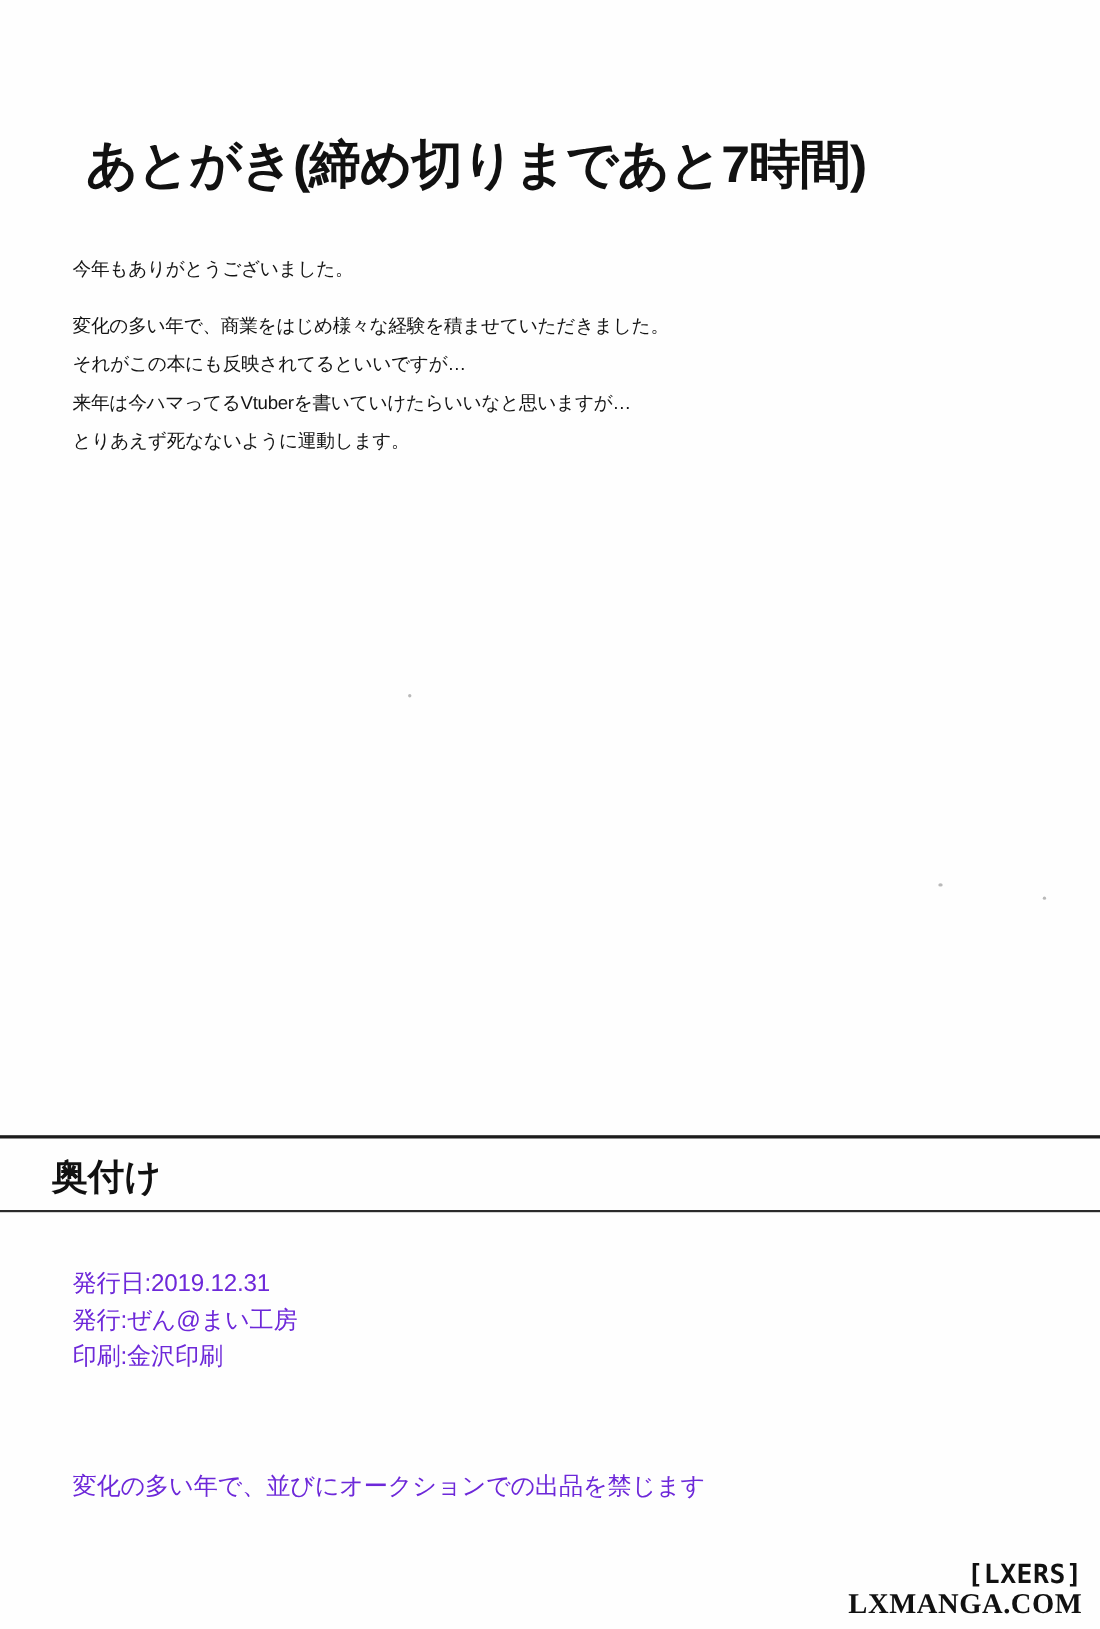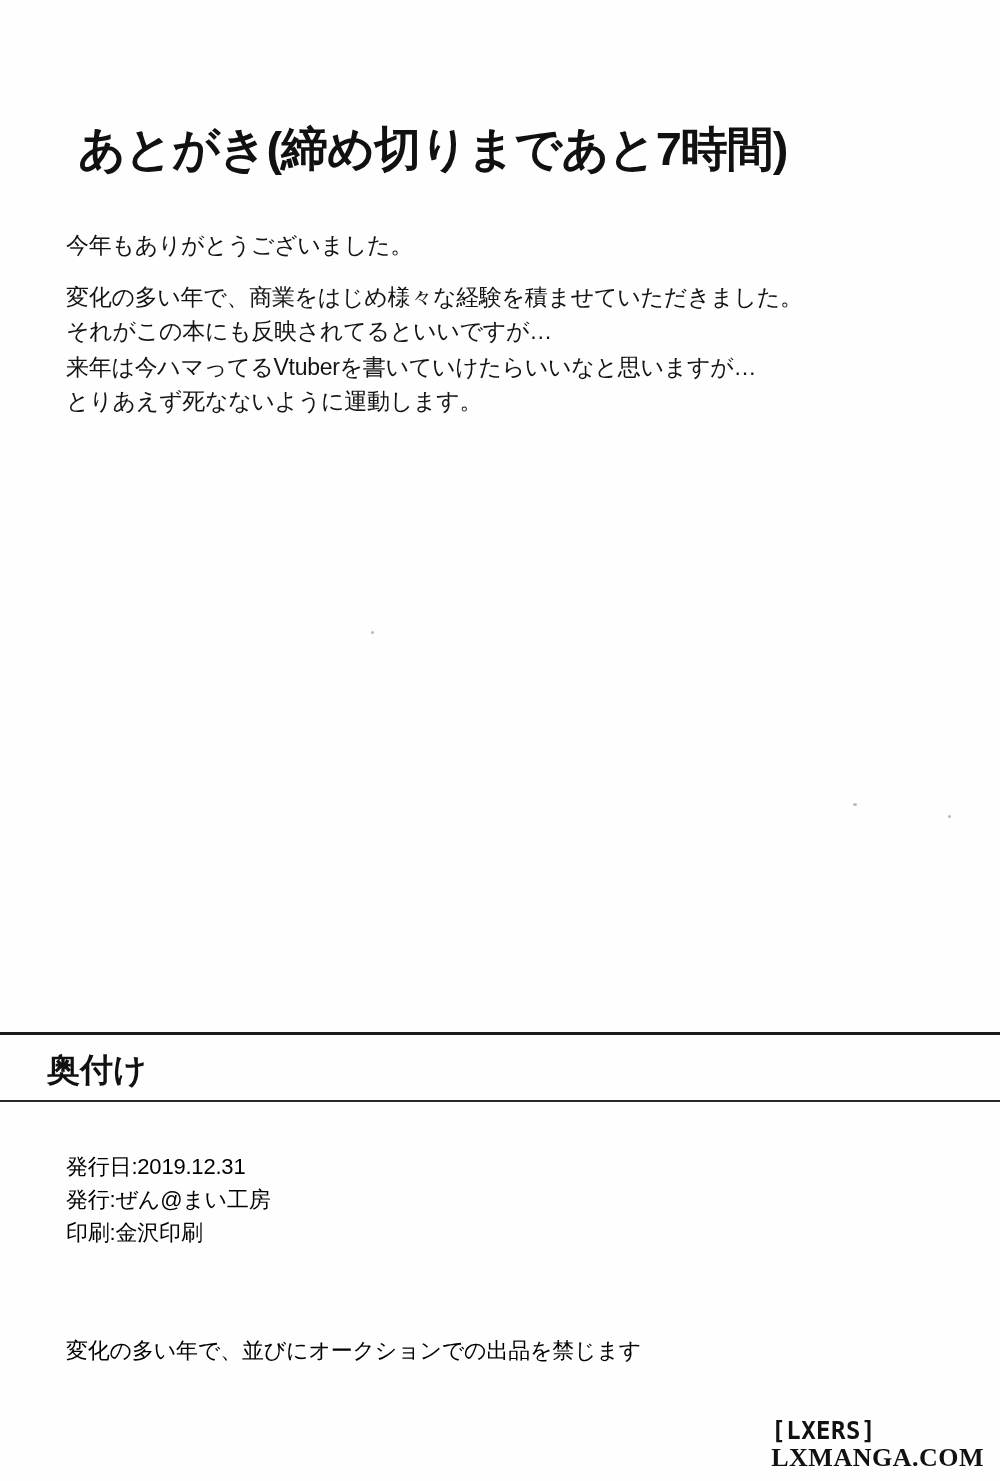--- a/index.html
+++ b/index.html
@@ -31,21 +31,21 @@
     font-weight: bold;
     letter-spacing: -1px;
     color: #111111;
     white-space: nowrap;
     margin-left: 16px;
   }
 
   .body-block {
     position: absolute;
     left: 66px;
-    font-size: 23px;
+    font-size: 17px;
     line-height: 34px;
     color: #141414;
     white-space: pre-line;
     letter-spacing: -0.3px;
   }
   .para-1 { top: 228px; }
   .para-2 { top: 280px; }
   .para-3 { top: 350px; }
 
   
@@ -77,34 +77,34 @@
     font-weight: bold;
     color: #111111;
     letter-spacing: 0px;
   }
 
   .colophon-block {
     position: absolute;
     left: 66px;
     font-size: 22px;
     line-height: 33px;
-    color: #000000;
+    color: #6d28d9;
     white-space: pre-line;
     letter-spacing: -0.2px;
   }
   .col-1 { top: 1150px; }
   .col-2 { top: 1252px; }
   .col-3 { top: 1334px; }
 
   
   .watermark {
     position: absolute;
     right: 16px;
     bottom: 10px;
-    text-align: left;
+    text-align: right;
     font-family: "DejaVu Sans Mono", monospace;
     color: #111111;
     line-height: 1.05;
   }
   .watermark .wm-top {
     font-size: 24px;
     font-weight: bold;
     letter-spacing: 0.5px;
     display: block;
   }

